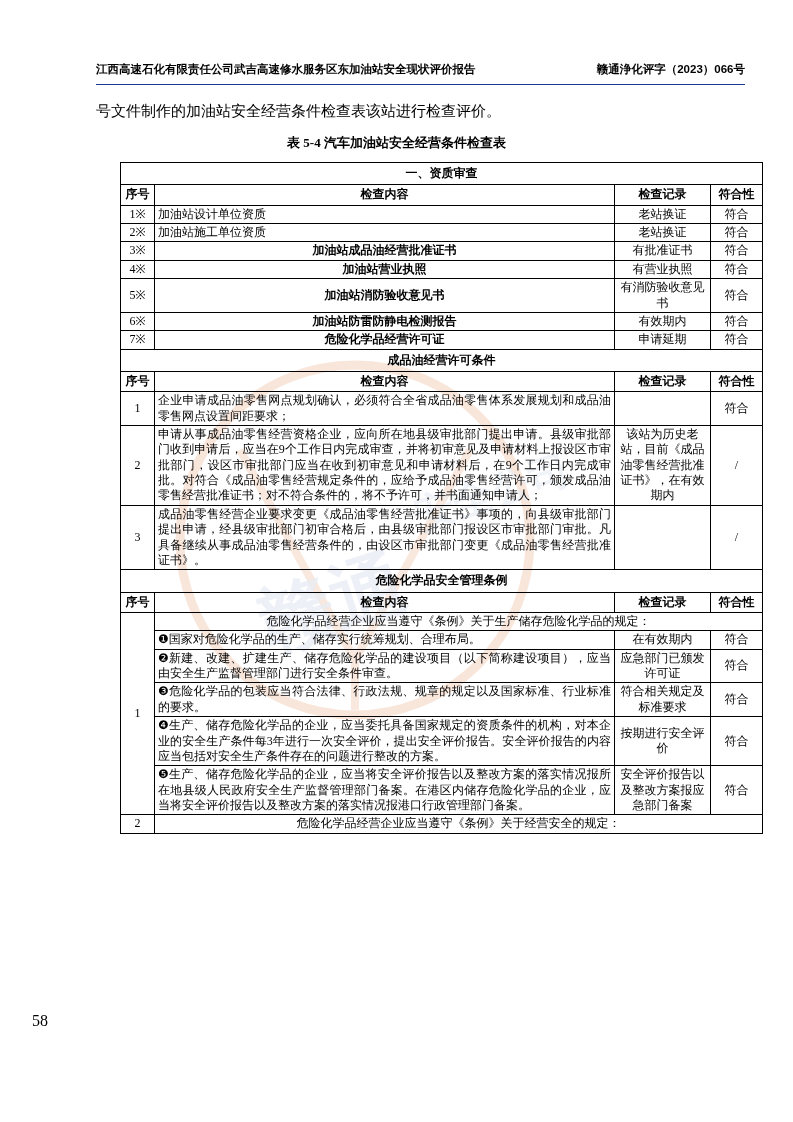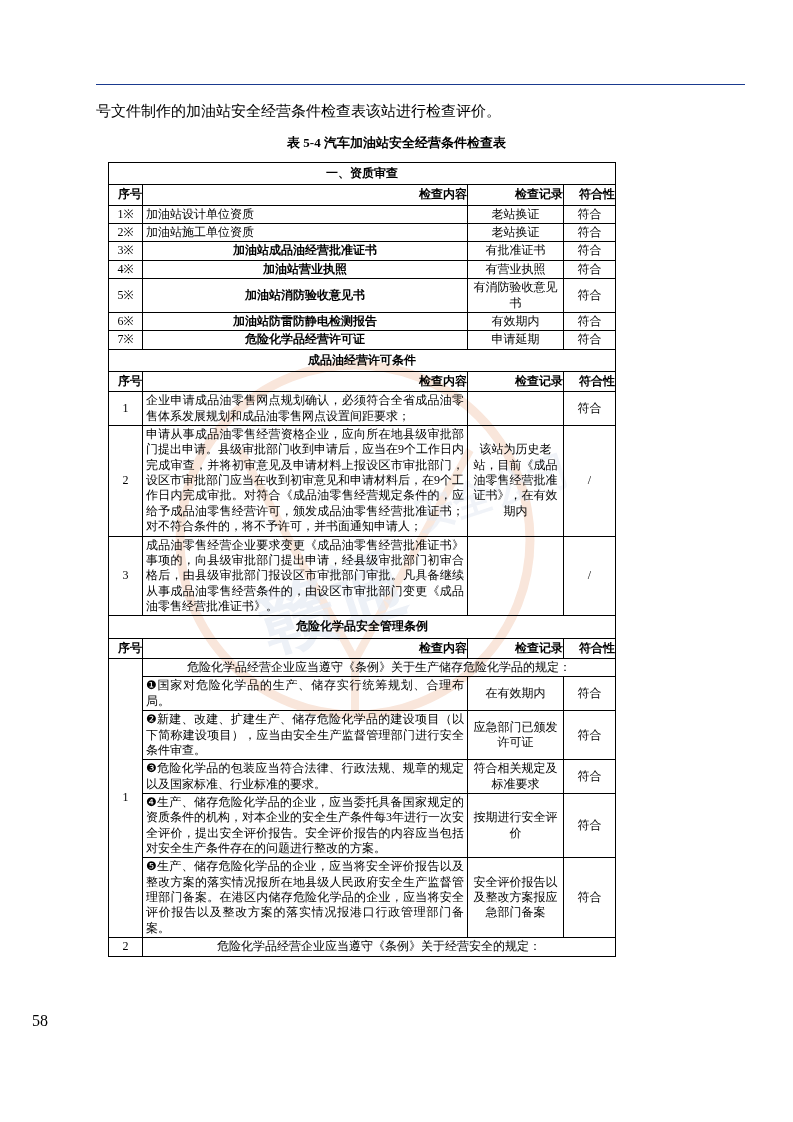--- a/index.html
+++ b/index.html
@@ -61,22 +61,22 @@
     text-align: center;
     font-size: 13px;
     font-weight: bold;
     font-family: "Liberation Serif", serif;
   }
 
   
   .tbl-wrap {
     position: absolute;
     top: 162px;
-    left: 108px;
-    width: 508px;
+    left: 120px;
+    width: 643px;
   }
   table.main {
     border-collapse: collapse;
     width: 100%;
     table-layout: fixed;
     font-family: "Liberation Serif", serif;
   }
   table.main td {
     border: 1px solid #000;
     padding: 1px 3px;
@@ -89,21 +89,21 @@
   .c-rec  { width: 96px;  text-align: center; }
   .c-ok   { width: 52px;  text-align: center; }
 
   .sec-head {
     text-align: center;
     font-weight: bold;
     font-size: 13px;
     padding: 3px 0 !important;
   }
   .col-head {
-    text-align: right;
+    text-align: center;
     font-weight: bold;
     font-size: 12.5px;
     padding: 2px 0 !important;
     margin-left: 8px;
   }
   .bold { font-weight: bold; text-align: center; }
   .center { text-align: center; }
   .just { text-align: justify; }
   .small { font-size: 11.5px; }
 
@@ -128,20 +128,24 @@
     font-size: 16px;
     font-family: "Liberation Serif", serif;
     margin-left: 32px;
   }
 </style>
 </head>
 <body>
 
 <div class="page">
 
+  <div class="header">
+    <div class="header-left">江西高速石化有限责任公司武吉高速修水服务区东加油站安全现状评价报告</div>
+    <div class="header-right">赣通浄化评字（2023）066号</div>
+  </div>
   <div class="header-rule"></div>
 
   <div class="intro">号文件制作的加油站安全经营条件检查表该站进行检查评价。</div>
 
   <div class="table-title">表 5-4  汽车加油站安全经营条件检查表</div>
 
   <div class="wm">
     <svg viewBox="0 0 470 420" xmlns="http://www.w3.org/2000/svg">
       <g fill="none" stroke="#e8a27a" stroke-width="9" opacity="0.55">
         <circle cx="235" cy="210" r="175"></circle>

